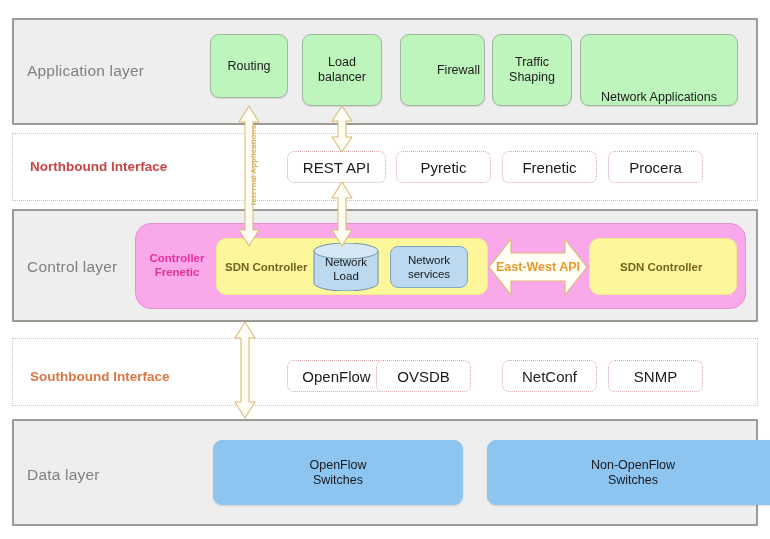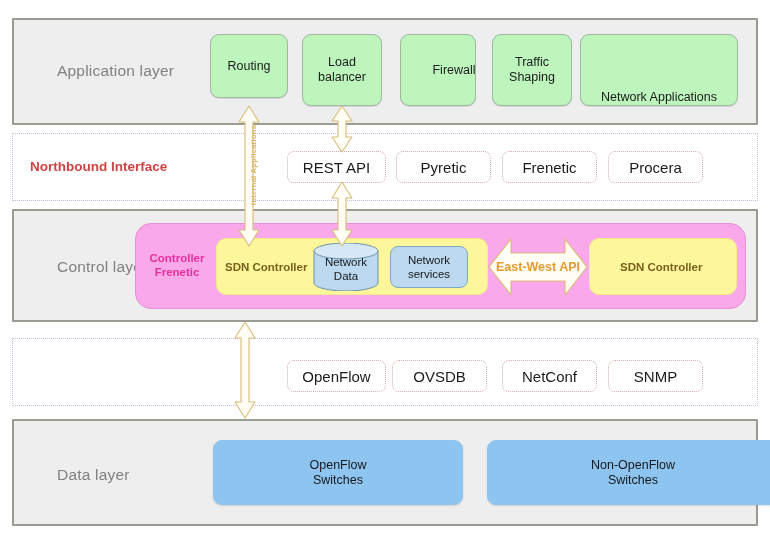--- a/index.html
+++ b/index.html
@@ -33,21 +33,20 @@
     border: 1px dotted #b9c2d8;
     border-radius: 1px;
   }
 
   .layer-label {
     position: absolute;
     color: #808080;
     font-size: 15.5px;
     letter-spacing: 0.2px;
     white-space: nowrap;
-    margin-left: 30px;
   }
   .iface-label {
     position: absolute;
     font-size: 13.5px;
     font-weight: bold;
     white-space: nowrap;
   }
 
   
   .app-box {
@@ -183,21 +182,21 @@
 
   <div class="layer-band" style="left:12px; top:18px; width:746px; height:107px;"></div>
   <div class="layer-label" style="left:27px; top:62px;">Application layer</div>
 
   <div class="app-box" style="left:210px; top:34px; width:78px; height:64px;">
     <span>Routing</span>
   </div>
   <div class="app-box" style="left:302px; top:34px; width:80px; height:72px;">
     <span>Load balancer</span>
   </div>
-  <div class="app-box" style="left:400px; top:34px; width:76px; height:72px;padding-left:32px;">
+  <div class="app-box" style="left:400px; top:34px; width:85px; height:72px;padding-left:32px;">
     <span>Firewall</span>
   </div>
   <div class="app-box" style="left:492px; top:34px; width:80px; height:72px;">
     <span>Traffic Shaping</span>
   </div>
   <div class="app-box" style="left:580px; top:34px; width:158px; height:72px;align-items:flex-end;">
     <span>Network Applications</span>
   </div>
 
   <div class="iface-band" style="left:12px; top:133px; width:746px; height:68px;"></div>
@@ -228,44 +227,45 @@
   <div class="ctrl-yellow" style="left:216px; top:238px; width:272px; height:57px;"></div>
   <div class="ctrl-yellow-label" style="left:225px; top:261px;">SDN Controller</div>
 
   <div class="cyl-wrap" style="left:313px; top:243px; width:66px; height:48px;">
     <svg width="66" height="48" viewBox="0 0 66 48">
       <path d="M1,8 L1,40 A32,8 0 0 0 65,40 L65,8 Z" fill="#bcd9ef" stroke="#6f91a8" stroke-width="1"></path>
       <ellipse cx="33" cy="8" rx="32" ry="8" fill="#d6e8f5" stroke="#6f91a8" stroke-width="1"></ellipse>
     </svg>
     <div class="cyl-text" style="top:12px;">
       <span>Network</span><br>
-      <span>Data</span>
+      <span>Load</span>
     </div>
   </div>
 
   <div class="net-services" style="left:390px; top:246px; width:78px; height:42px;">
     <span>
       Network<br>services
     </span>
   </div>
 
   <svg class="arrow-svg" style="left:489px; top:236px;" width="98" height="62" viewBox="0 0 98 62">
     <path d="M0,31 L22,3 L22,17 L76,17 L76,3 L98,31 L76,59 L76,45 L22,45 L22,59 Z" fill="#fffdf4" stroke="#d9bb77" stroke-width="1.2" stroke-linejoin="round"></path>
   </svg>
   <div class="ew-label" style="left:490px; top:260px; width:96px;">East-West API</div>
 
   <div class="ctrl-yellow" style="left:589px; top:238px; width:148px; height:57px;"></div>
   <div class="ctrl-yellow-label" style="left:620px; top:261px;">SDN Controller</div>
 
   <div class="iface-band" style="left:12px; top:338px; width:746px; height:68px;"></div>
+  <div class="iface-label" style="left:30px; top:369px; color:#dd7744;">Southbound Interface</div>
 
   <div class="api-box" style="left:287px; top:360px; width:99px; height:32px;">
     <span>OpenFlow</span>
   </div>
-  <div class="api-box" style="left:392px; top:360px; width:95px; height:32px;">
+  <div class="api-box" style="left:376px; top:360px; width:95px; height:32px;">
     <span>OVSDB</span>
   </div>
   <div class="api-box" style="left:502px; top:360px; width:95px; height:32px;text-align:right;">
     <span>NetConf</span>
   </div>
   <div class="api-box" style="left:608px; top:360px; width:95px; height:32px;">
     <span>SNMP</span>
   </div>
 
   <div class="layer-band" style="left:12px; top:419px; width:746px; height:107px;"></div>

